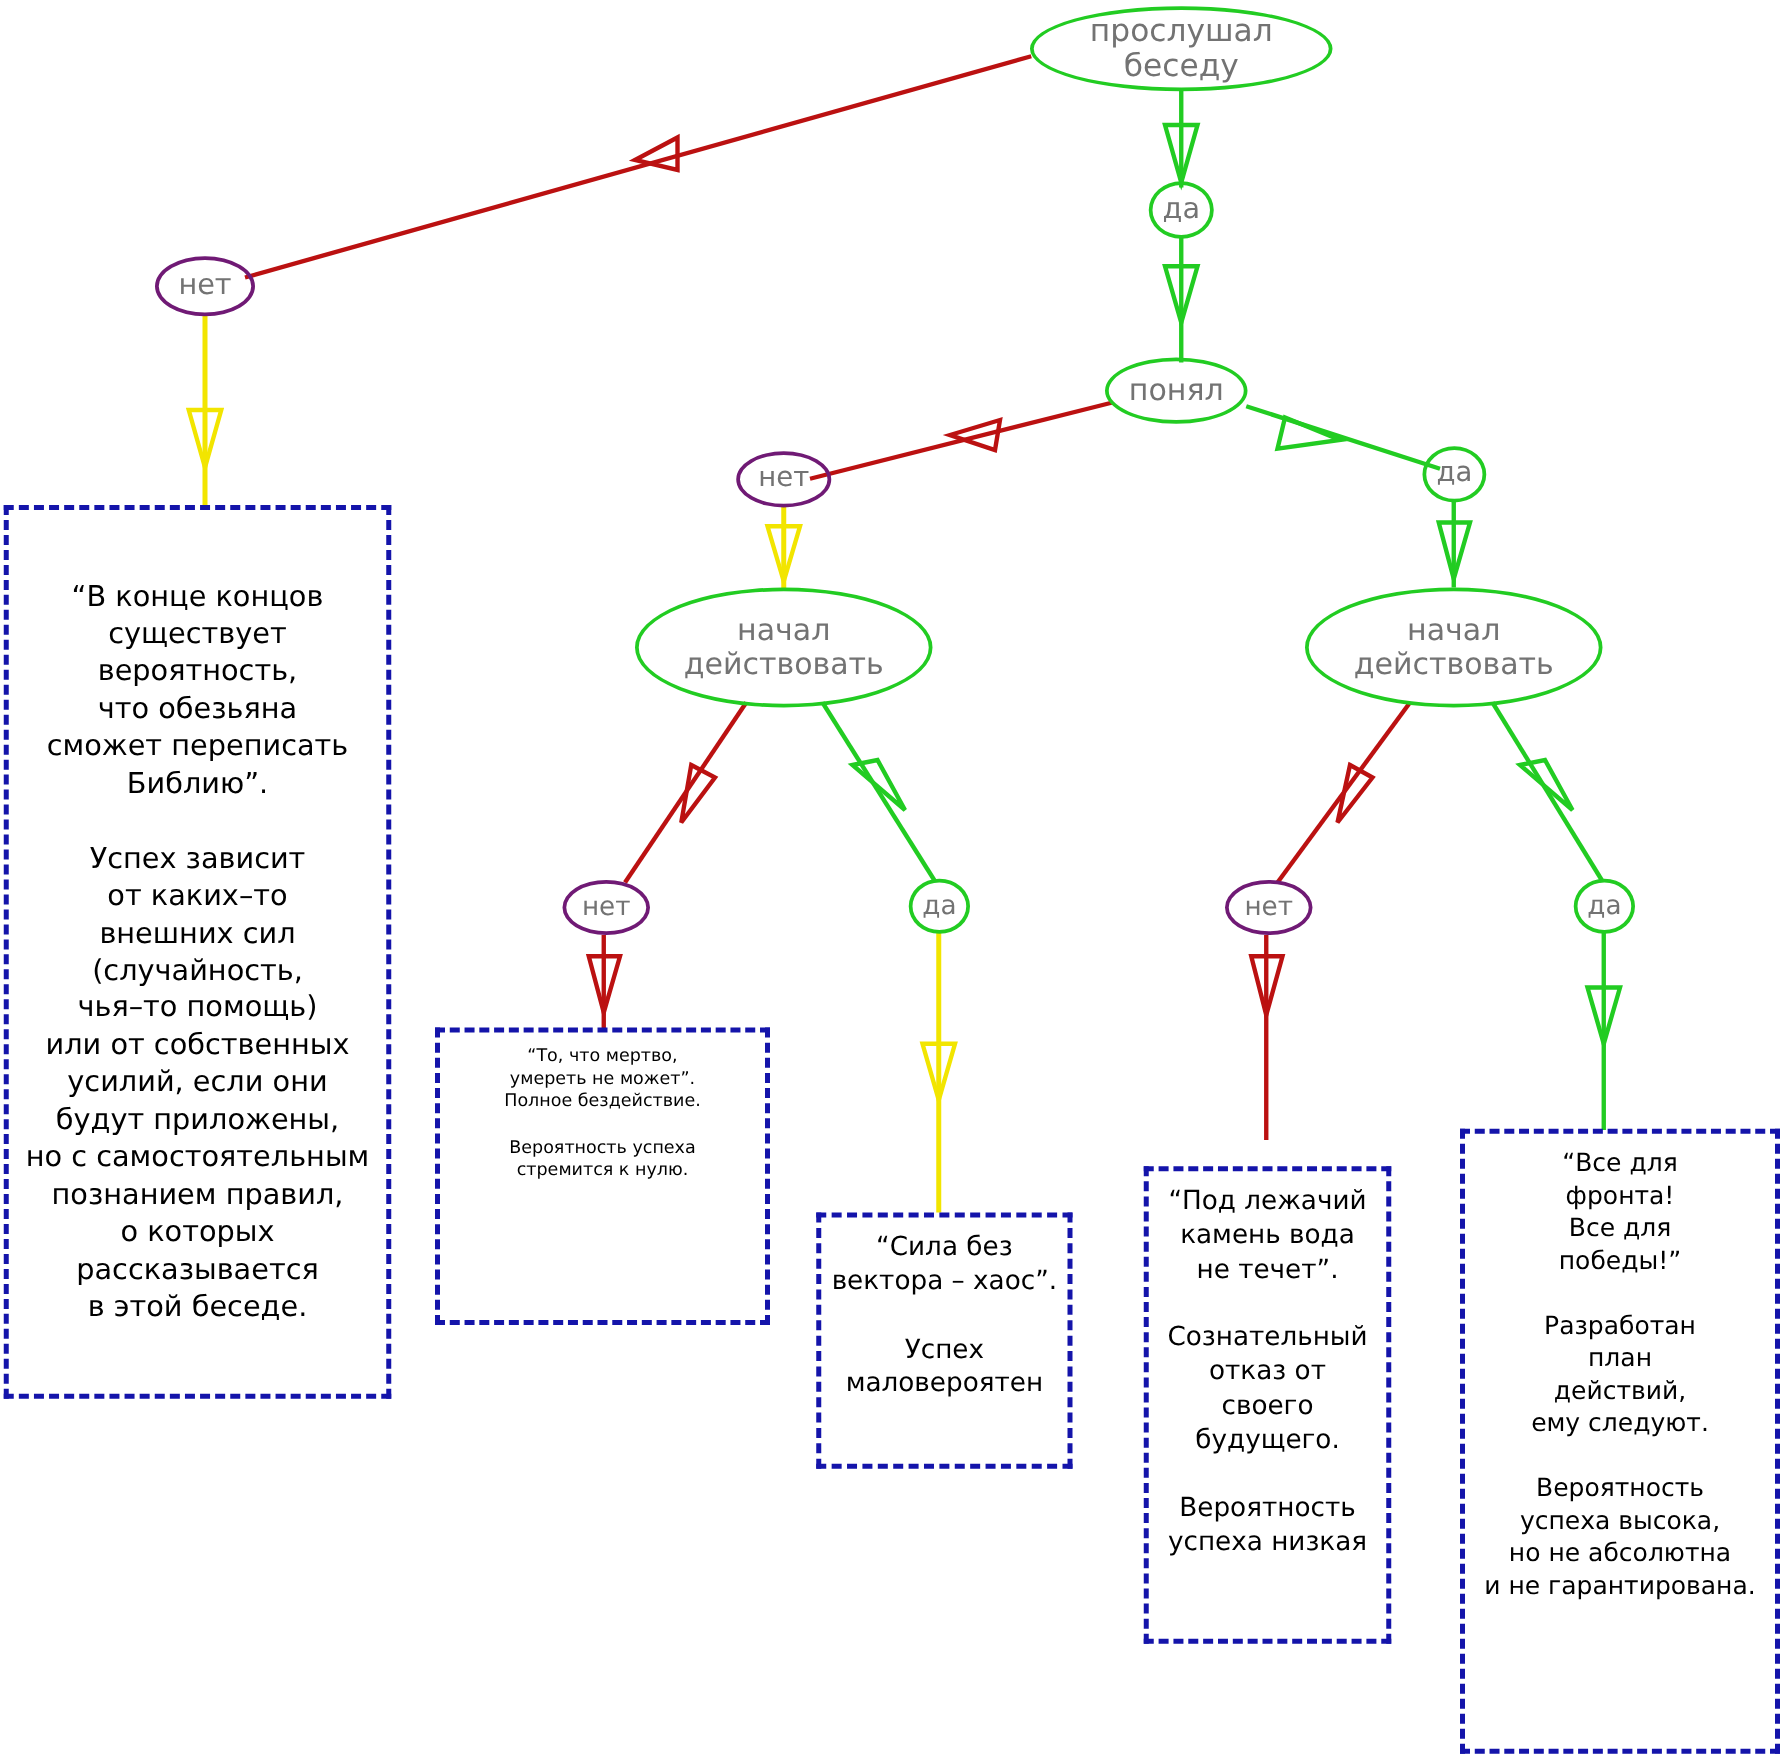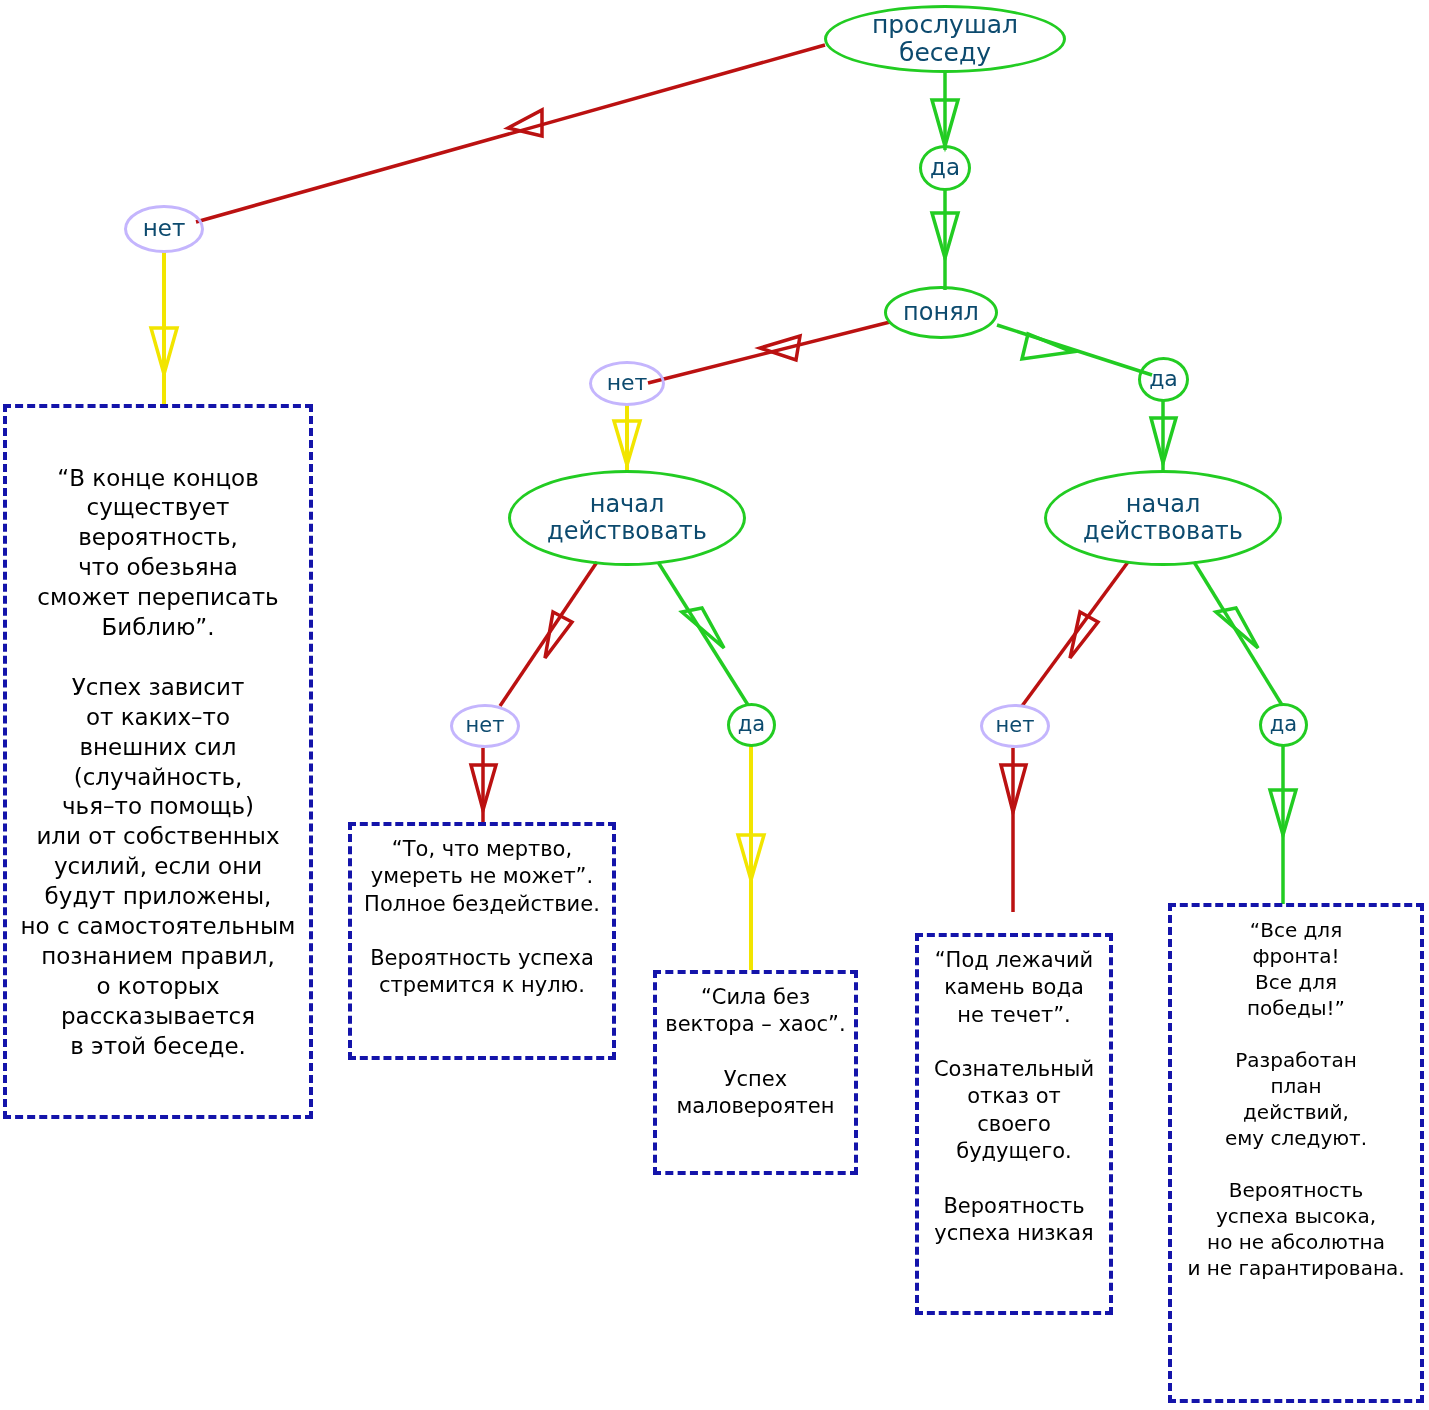--- a/index.html
+++ b/index.html
@@ -26,28 +26,28 @@
   .node {
     position: absolute;
     display: flex;
     align-items: center;
     justify-content: center;
     text-align: center;
     box-sizing: border-box;
     background: transparent;
     border-radius: 50%;
     line-height: 1.12;
-    color: #0c4a6e;
+    color: #737373;
     white-space: pre-line;
   }
   .node-green {
     border: 3px solid #22cc22;
   }
   .node-red {
-    border: 3px solid #c4b5fd;
+    border: 3px solid #701a75;
   }
   .node-label {
     display: block;
     white-space: pre-line;
   }
   .tbox {
     position: absolute;
     box-sizing: border-box;
     border: 4px dashed #1414aa;
     background: transparent;
@@ -221,21 +221,21 @@
 или от собственных
 усилий, если они
 будут приложены,
 но с самостоятельным
 познанием правил,
 о которых
 рассказывается
 в этой беседе.</span>
   </div>
 
-  <div class="tbox" style="left:348px; top:822px; width:268px; height:238px; font-size:21px;">
+  <div class="tbox" style="left:348px; top:822px; width:268px; height:238px; font-size:14px;">
     <span>“То, что мертво,
 умереть не может”.
 Полное бездействие.
 
 Вероятность успеха
 стремится к нулю.</span>
   </div>
 
   <div class="tbox" style="left:653px; top:970px; width:205px; height:205px; font-size:21px;">
     <span>“Сила без

